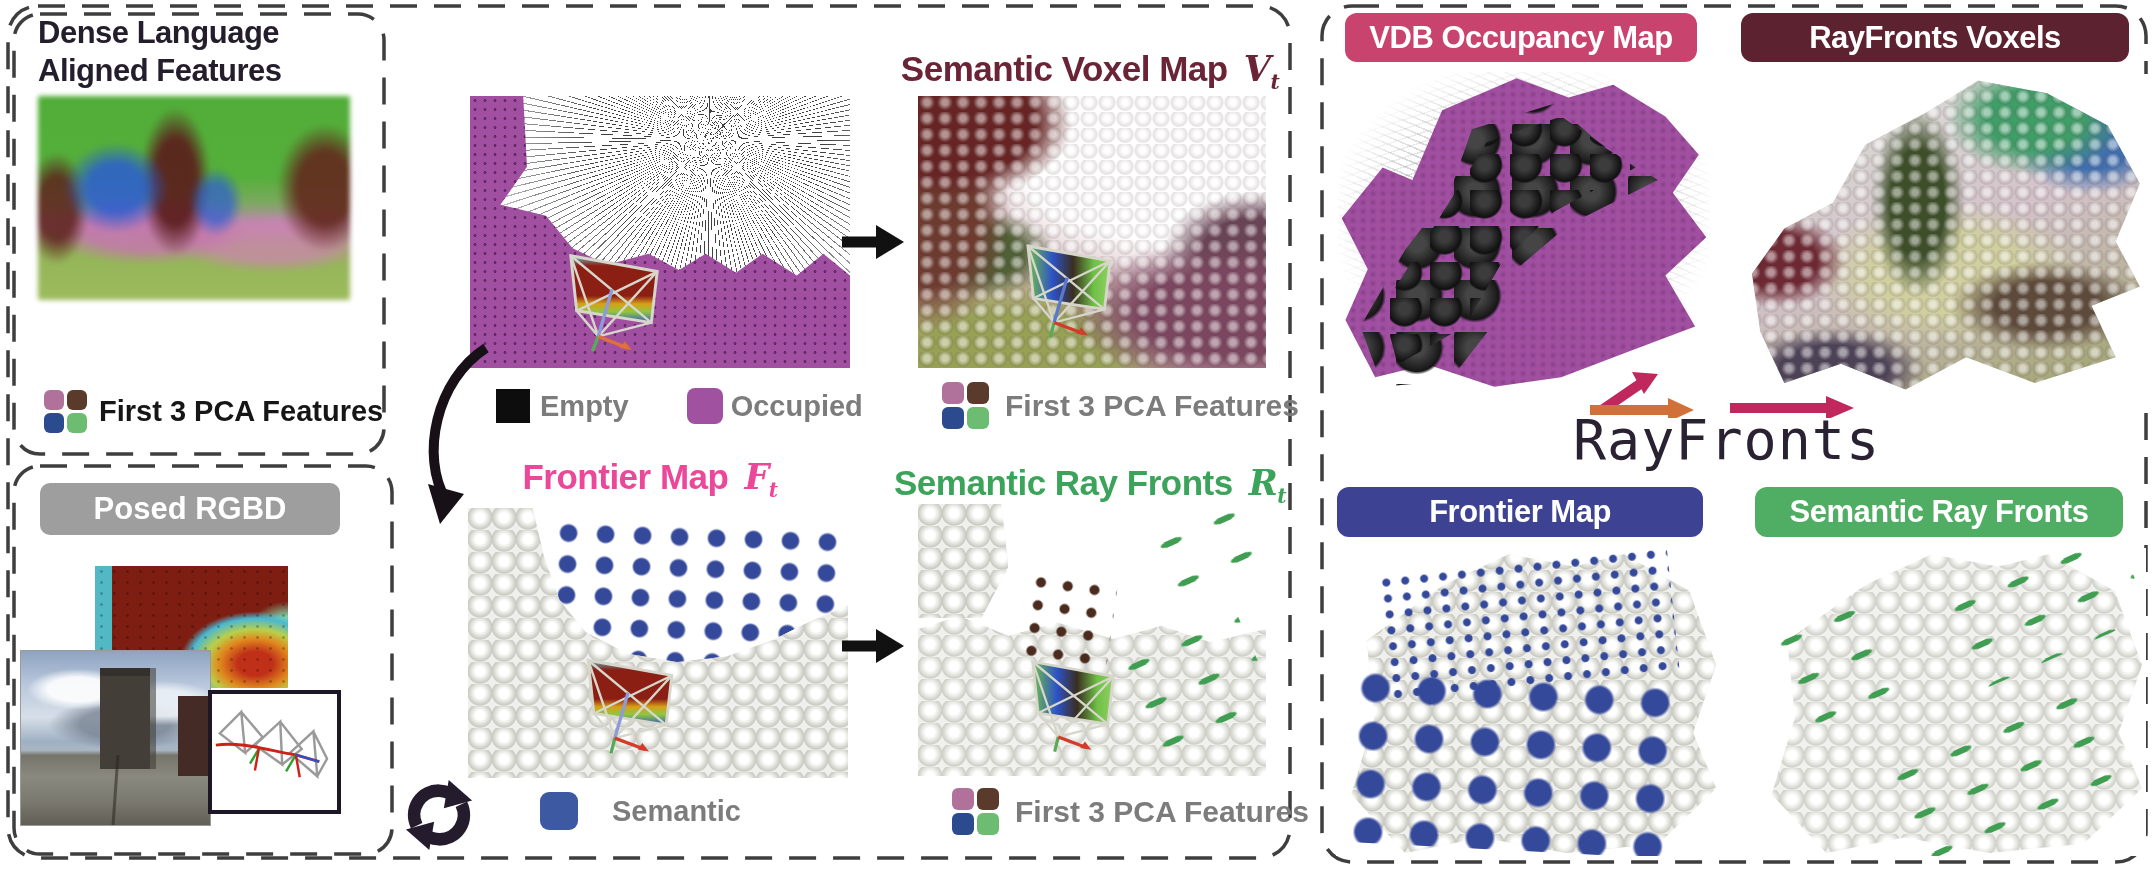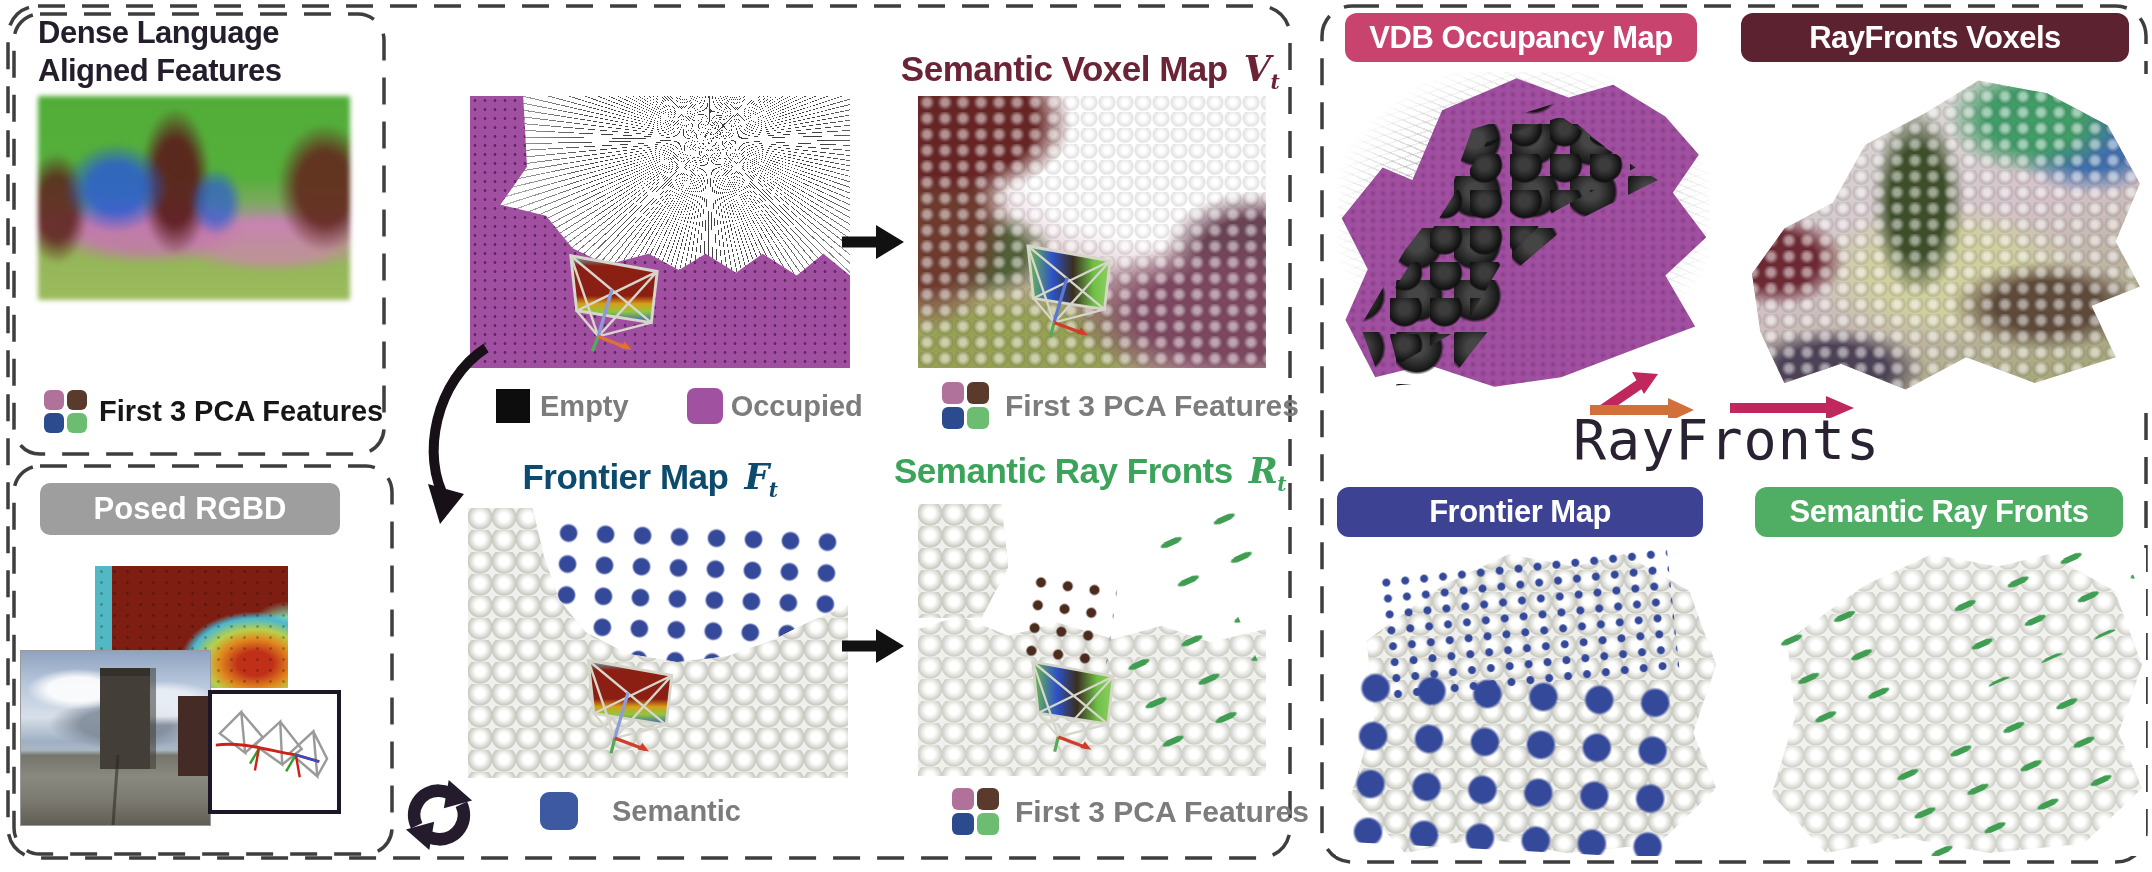--- a/index.html
+++ b/index.html
@@ -6,21 +6,21 @@
   #canvas{position:relative;width:2152px;height:872px;background:#ffffff;overflow:hidden;
           font-family:"Liberation Sans",sans-serif;}
   .abs{position:absolute;}
 
   
   #borders{position:absolute;inset:0;pointer-events:none;}
 
   
   .big-title{font-weight:bold;font-size:31px;line-height:1.22;color:#241d2b;letter-spacing:-0.5px;}
   .mid-title{font-weight:bold;font-size:35px;text-align:center;letter-spacing:-0.5px;white-space:nowrap;}
-  .crimson{color:#c22a60;} .maroon{color:#6b2435;} .dkblue{color:#0c4a6e;} .green{color:#3ca35a;}
+  .crimson{color:#c22a60;} .maroon{color:#6b2435;} .dkblue{color:#ec4899;} .green{color:#3ca35a;}
   .sym{font-family:"DejaVu Serif",serif;font-style:italic;font-weight:bold;margin-left:16px;}
   .symsub{font-family:"DejaVu Serif",serif;font-style:italic;font-weight:bold;font-size:20px;vertical-align:-8px;}
   .legend-text{font-weight:bold;font-size:29px;color:#7c7c7c;white-space:nowrap;}
   .legend-text.black{color:#161616;}
   .banner{border-radius:12px;display:flex;align-items:center;justify-content:center;
           color:#fff;font-weight:bold;font-size:31px;white-space:nowrap;letter-spacing:-0.5px;}
   .pill{border-radius:10px;background:#9e9e9e;display:flex;align-items:center;justify-content:center;
         color:#fff;font-weight:bold;font-size:31px;}
   .logo-text{font-family:"DejaVu Sans Mono",monospace;font-weight:normal;font-size:55px;color:#2a2132;letter-spacing:1px;}
 
@@ -313,21 +313,21 @@
   <div class="abs legend-row" style="left:540px;top:792px;">
     <div class="sq-blue"></div>
     <div class="legend-text" style="margin-left:34px;">Semantic</div>
   </div>
 
   <svg class="abs" style="left:840px;top:626px;" width="64" height="40" viewBox="0 0 64 40">
     <line x1="2" y1="20" x2="40" y2="20" stroke="#111" stroke-width="11"></line>
     <polygon points="36,3 64,20 36,37" fill="#111"></polygon>
   </svg>
 
-  <div class="abs mid-title green" style="left:880px;top:450px;width:420px;">
+  <div class="abs mid-title green" style="left:880px;top:462px;width:420px;">
     <span>Semantic Ray Fronts</span><span class="sym">R</span><span class="symsub">t</span>
   </div>
 
   <div class="abs img-frame" style="left:918px;top:504px;width:348px;height:272px;background:#fff;">
     <div class="rf-gray-tl bub"></div>
     <div class="rf-gray-bot bub"></div>
     <div class="abs dots-brown" style="left:30%;top:26%;width:26%;height:36%;"></div>
     <div class="abs dash-green" style="left:66%;top:2%;width:32%;height:30%;"></div>
     <div class="abs dash-green" style="left:58%;top:44%;width:40%;height:40%;"></div>
     <svg class="frustum" style="left:100px;top:148px;" width="110" height="102" viewBox="0 0 120 110">

